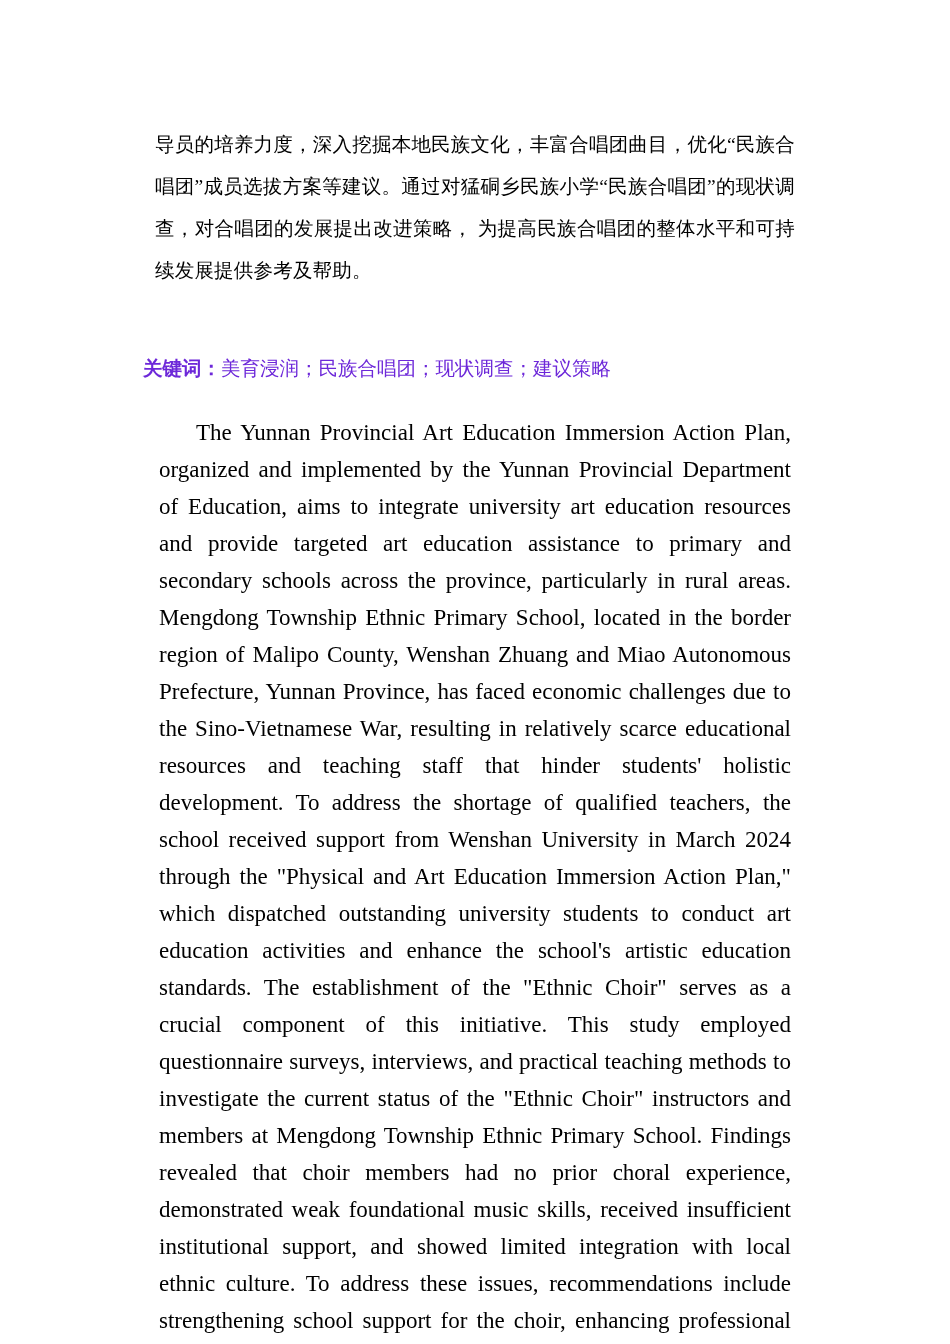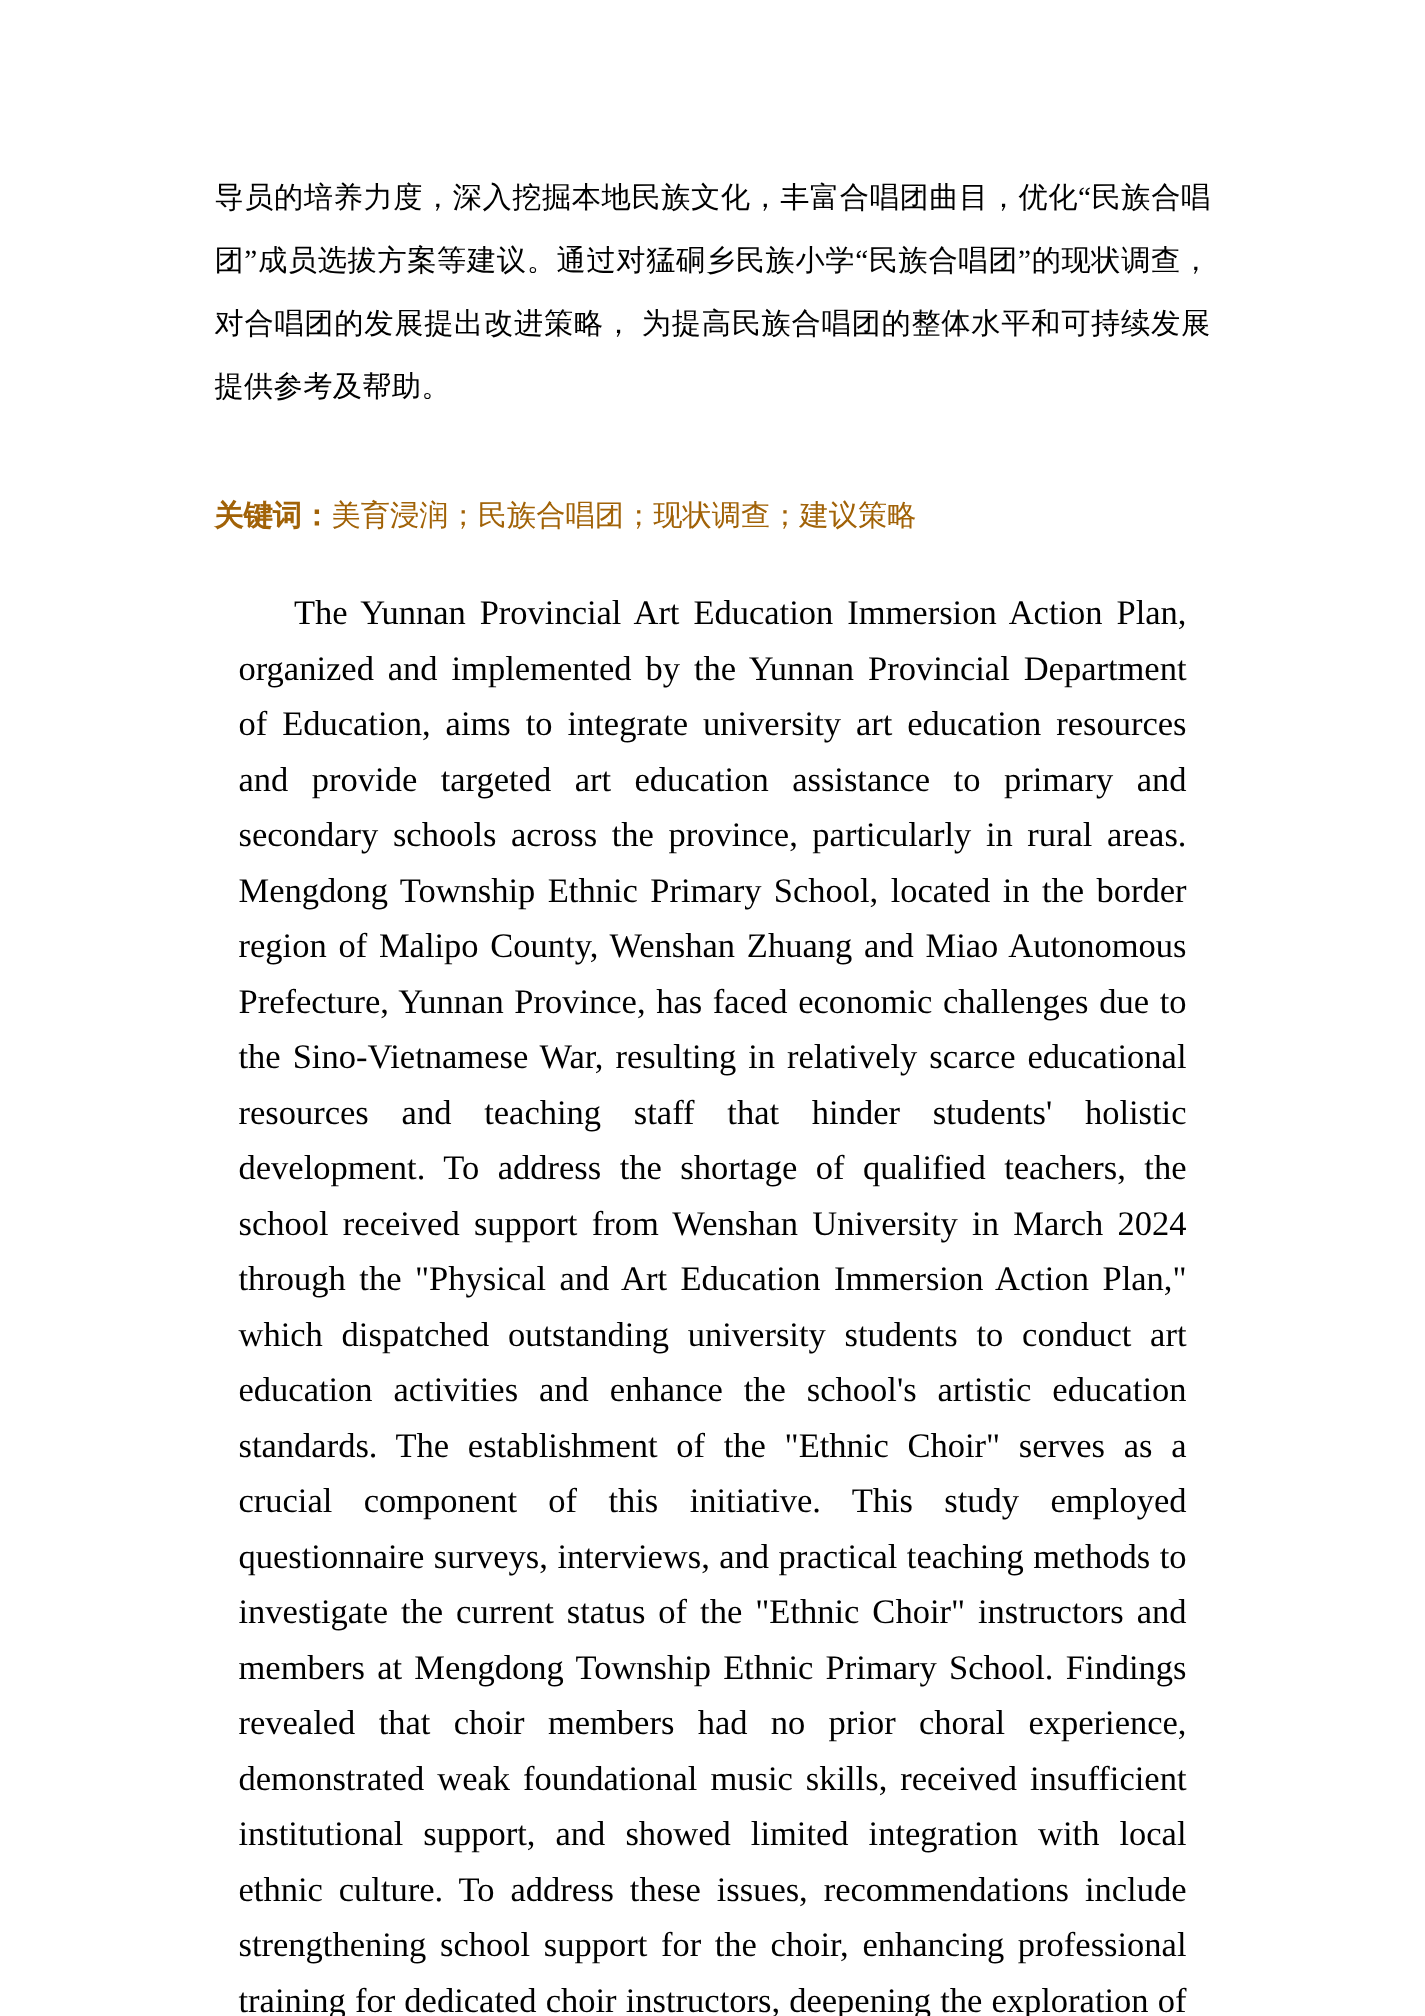--- a/index.html
+++ b/index.html
@@ -27,30 +27,30 @@
 
   
   .cn-para {
     font-family: "Liberation Serif", "DejaVu Serif", serif;
     font-size: 19.5px;
     line-height: 42px;
     color: #000000;
     text-align: justify;
     text-justify: inter-character;
     text-align-last: left;
-    margin: 0;
+    margin: 12px;
     letter-spacing: 0.2px;
   }
 
   
   .cn-keywords {
     font-family: "Liberation Serif", "DejaVu Serif", serif;
     font-size: 19.5px;
     line-height: 42px;
-    color: #a16207;
+    color: #6d28d9;
     margin: 0;
     padding-top: 44px;
     white-space: nowrap;
   }
   .cn-keywords .kw-label {
     font-weight: bold;
   }
   .cn-keywords .kw-values {
     font-weight: normal;
   }

